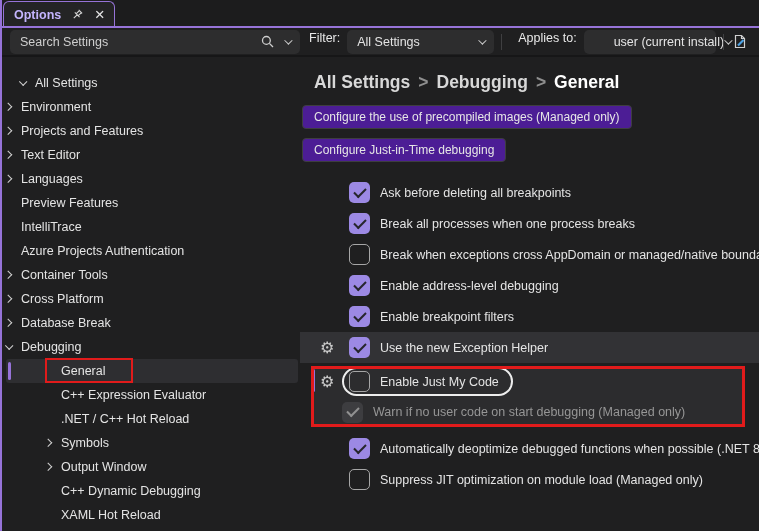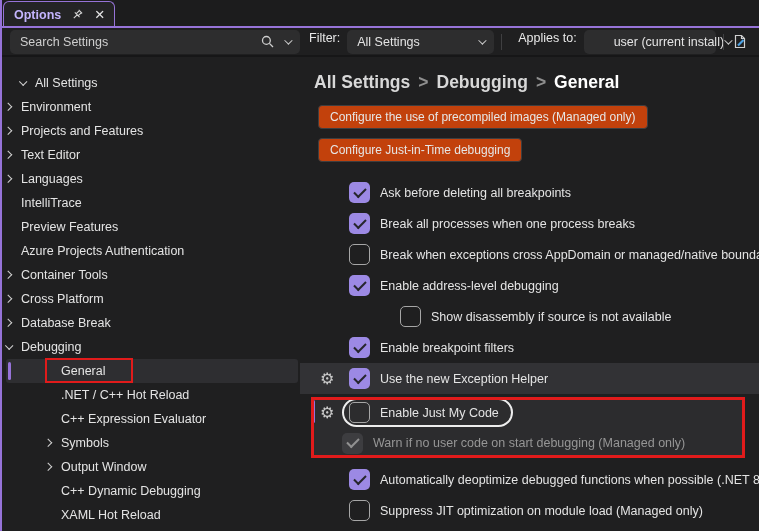--- a/index.html
+++ b/index.html
@@ -51,21 +51,21 @@
   .tlabel{margin-left:6px;z-index:1;}
   .tree-row.selected::before{content:'';position:absolute;left:6px;right:2px;top:0;bottom:0;background:#2e2e31;border-radius:3px;}
   .tree-row.selected::after{content:'';position:absolute;left:8px;top:3px;bottom:3px;width:3px;border-radius:2px;background:var(--accent);z-index:1;}
   .red-ring{position:absolute;left:45px;top:-1px;width:88px;height:25px;border:2.5px solid var(--annotation);z-index:2;}
 
   
   .main{position:relative;flex:1;padding-top:12px;overflow:hidden;}
   .breadcrumb{height:26px;margin-left:14px;font-size:17.5px;font-weight:bold;color:#d8d8d8;display:flex;align-items:center;gap:8px;margin-bottom:10px;}
   .crumb-sep{color:#8f8f8f;}
   .crumb-last{color:#ffffff;}
-  .cfg-btn{display:block;height:24px;margin:0 0 9px 18px;padding:0 11px;background:#c2410c;border:1px solid #3e3e40;border-radius:4px;
+  .cfg-btn{display:block;height:24px;margin:0 0 9px 2px;padding:0 11px;background:#4c1d95;border:1px solid #3e3e40;border-radius:4px;
            color:#e6e6e6;font:12px "Liberation Sans",sans-serif;white-space:nowrap;width:fit-content;display:flex;align-items:center;}
   .settings{margin-top:15px;}
   .setting-row{position:relative;height:31px;display:flex;align-items:center;padding-left:49px;white-space:nowrap;}
   .setting-row.indent{padding-left:100px;}
   .setting-row.highlight{background:#323235;}
   .gear{position:absolute;left:20px;font-size:16px;color:#c8c8c8;line-height:1;}
   .ring{display:inline-flex;align-items:center;gap:10px;}
   .ring.framed{border:2px solid #ededed;border-radius:15px;padding:2px 12px 2px 5px;}
   .checkbox{width:21px;height:21px;border-radius:5px;border:1.4px solid #a6a6a6;flex:none;display:flex;align-items:center;justify-content:center;}
   .checkbox.checked{background:var(--checkbox);border:none;}
@@ -171,27 +171,27 @@
         <div class="tree-row lvl1">
     <span class="tchev">
             <i class="chev right"></i>
           </span>
     <span class="tlabel">Languages</span>
   </div>
         <div class="tree-row lvl1">
     <span class="tchev" style="visibility: hidden;">
             <i class="chev"></i>
           </span>
+    <span class="tlabel">Preview Features</span>
+  </div>
+        <div class="tree-row lvl1">
+    <span class="tchev" style="visibility: hidden;">
+            <i class="chev"></i>
+          </span>
     <span class="tlabel">IntelliTrace</span>
-  </div>
-        <div class="tree-row lvl1">
-    <span class="tchev" style="visibility: hidden;">
-            <i class="chev"></i>
-          </span>
-    <span class="tlabel">Preview Features</span>
   </div>
         <div class="tree-row lvl1">
     <span class="tchev" style="visibility: hidden;">
             <i class="chev"></i>
           </span>
     <span class="tlabel">Azure Projects Authentication</span>
   </div>
         <div class="tree-row lvl1">
     <span class="tchev">
             <i class="chev right"></i>
@@ -220,27 +220,27 @@
     <span class="tchev" style="visibility: hidden;">
             <i class="chev"></i>
           </span>
     <span class="tlabel">General</span>
   <div class="red-ring"></div>
         </div>
         <div class="tree-row lvl2">
     <span class="tchev" style="visibility: hidden;">
             <i class="chev"></i>
           </span>
+    <span class="tlabel">C++ Expression Evaluator</span>
+  </div>
+        <div class="tree-row lvl2">
+    <span class="tchev" style="visibility: hidden;">
+            <i class="chev"></i>
+          </span>
     <span class="tlabel">.NET / C++ Hot Reload</span>
-  </div>
-        <div class="tree-row lvl2">
-    <span class="tchev" style="visibility: hidden;">
-            <i class="chev"></i>
-          </span>
-    <span class="tlabel">C++ Expression Evaluator</span>
   </div>
         <div class="tree-row lvl2">
     <span class="tchev">
             <i class="chev right"></i>
           </span>
     <span class="tlabel">Symbols</span>
   </div>
         <div class="tree-row lvl2">
     <span class="tchev">
             <i class="chev right"></i>
@@ -293,27 +293,20 @@
       <span class="slabel">Break when exceptions cross AppDomain or managed/native boundarie</span>
     </span>
   </div>
           <div class="setting-row">
 
     <span class="ring">
       <span class="checkbox checked"></span>
       <span class="slabel">Enable address-level debugging</span>
     </span>
   </div>
-          <div class="setting-row indent">
-
-    <span class="ring">
-      <span class="checkbox"></span>
-      <span class="slabel">Show disassembly if source is not available</span>
-    </span>
-  </div>
           <div class="setting-row">
 
     <span class="ring">
       <span class="checkbox checked"></span>
       <span class="slabel">Enable breakpoint filters</span>
     </span>
   </div>
           <div class="setting-row highlight">
     <span class="gear">⚙</span>
     <span class="ring">

